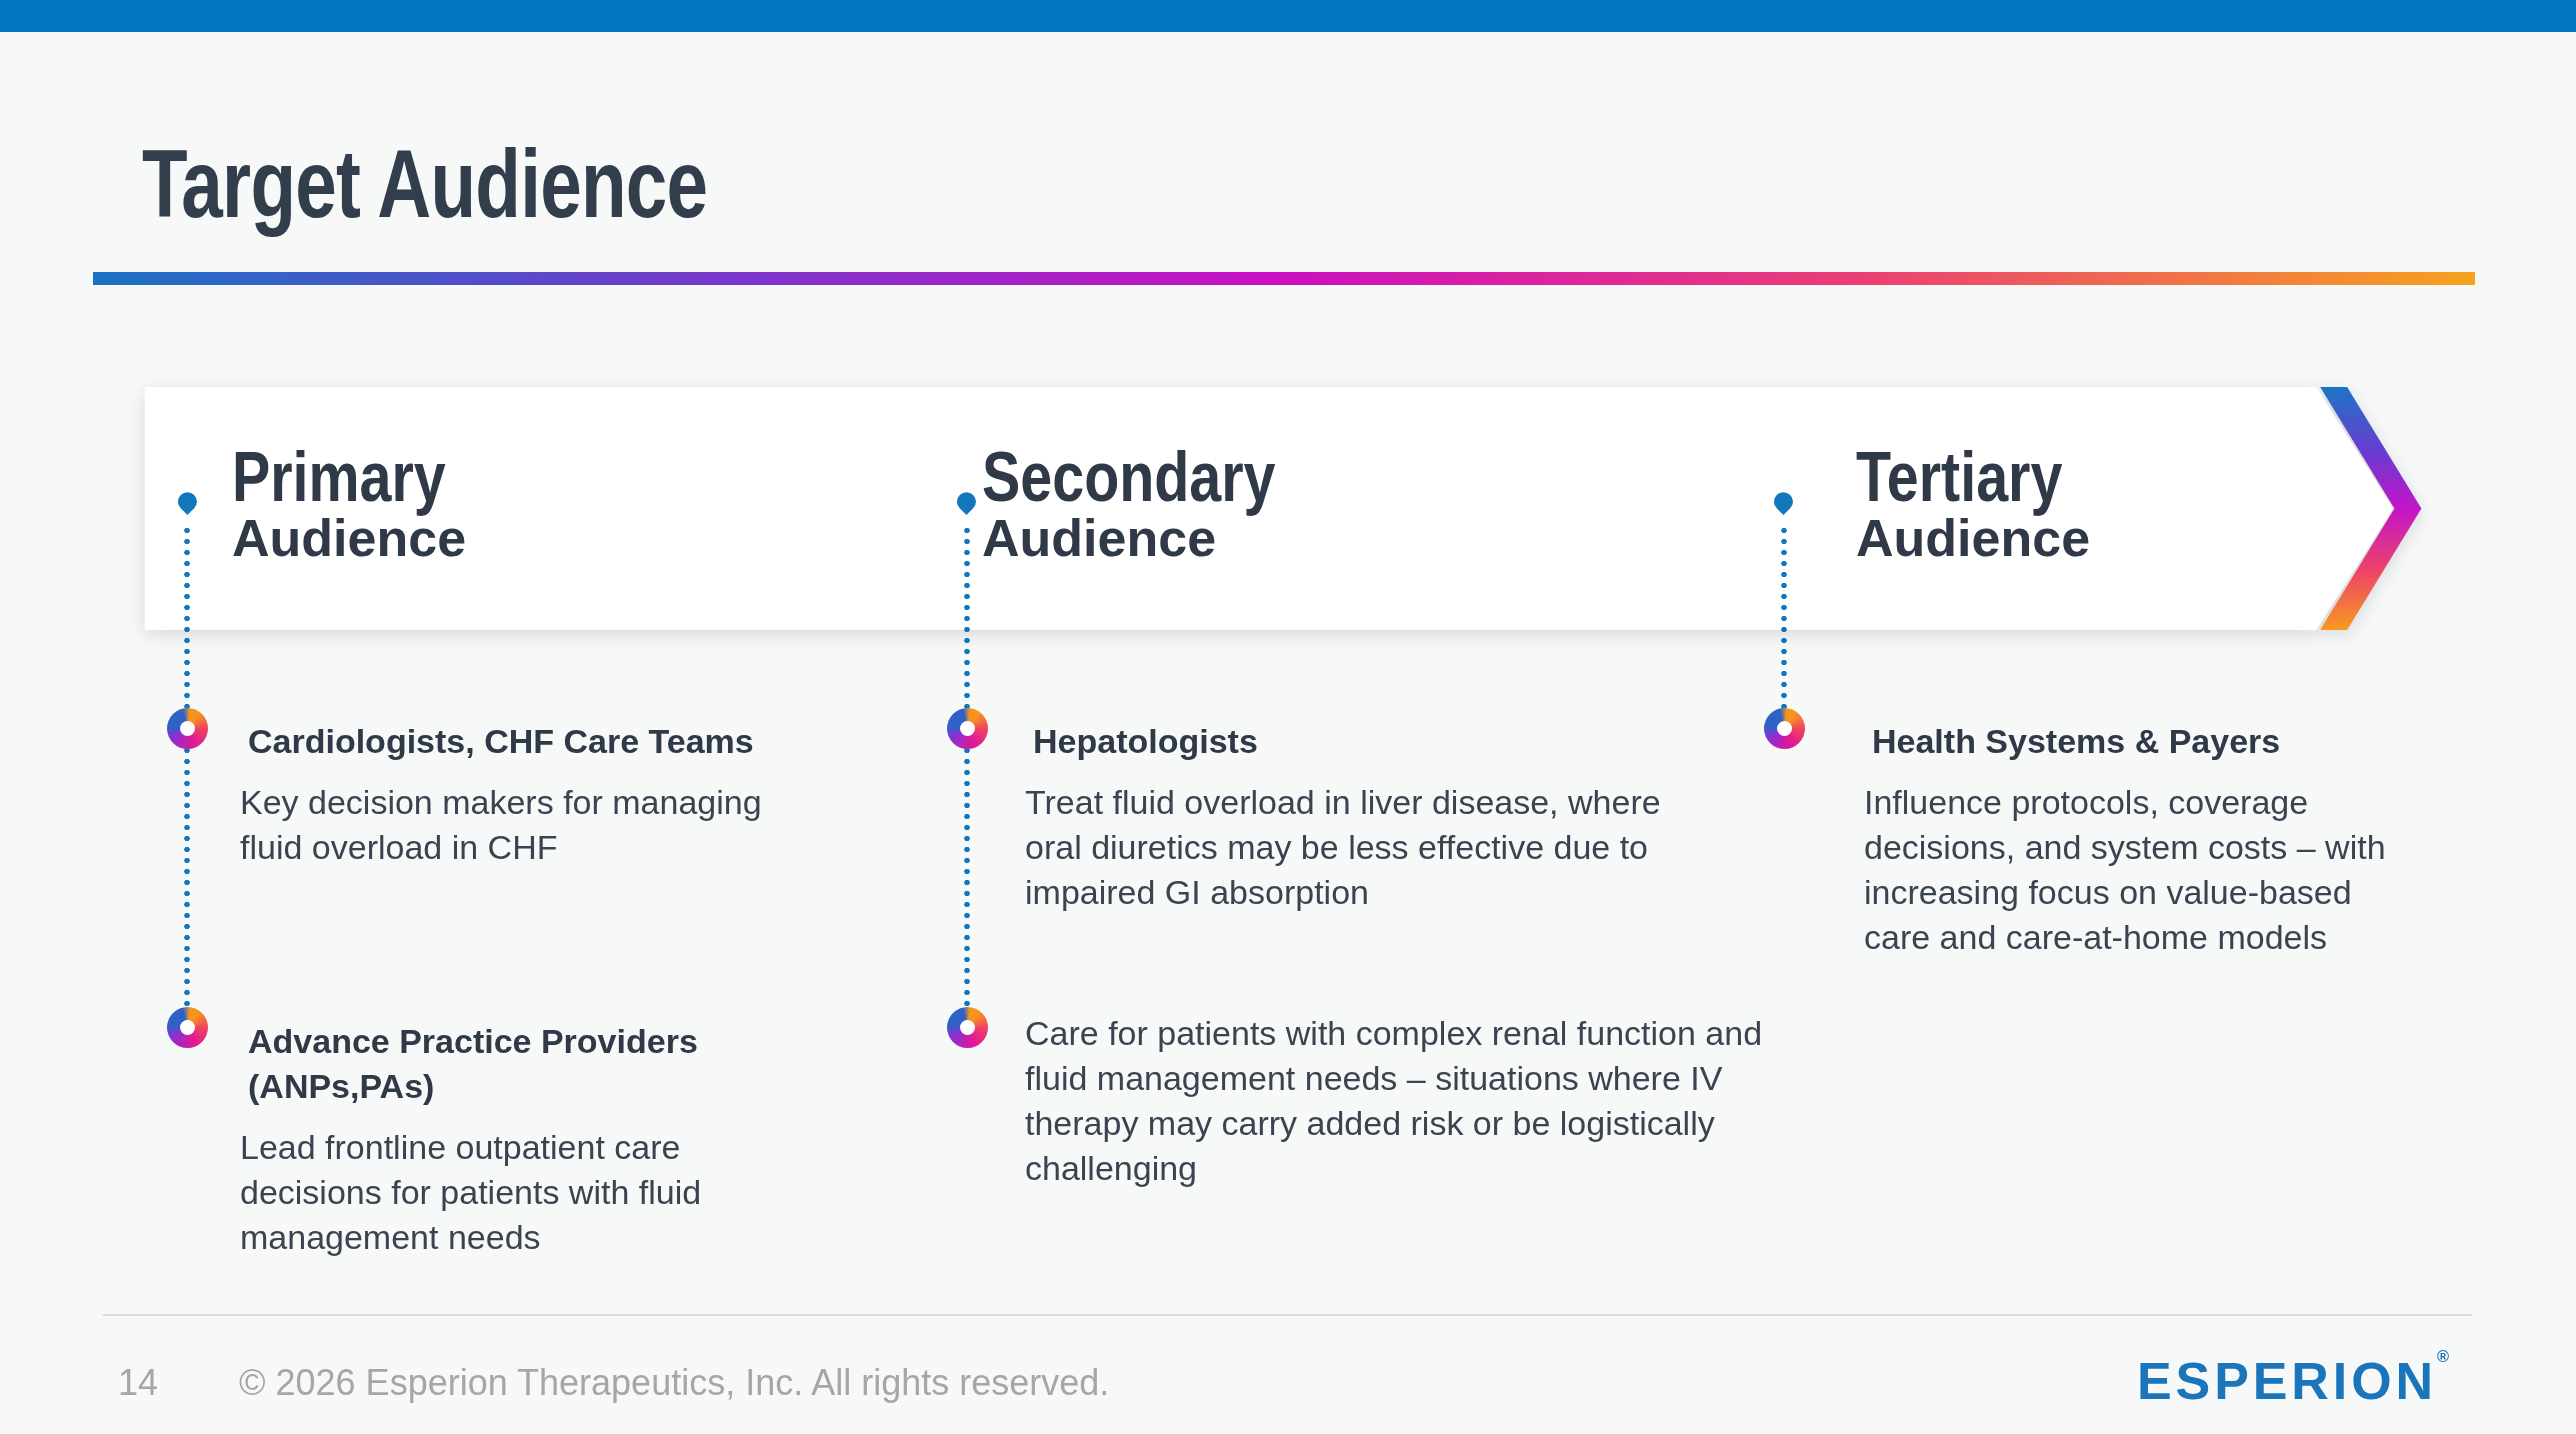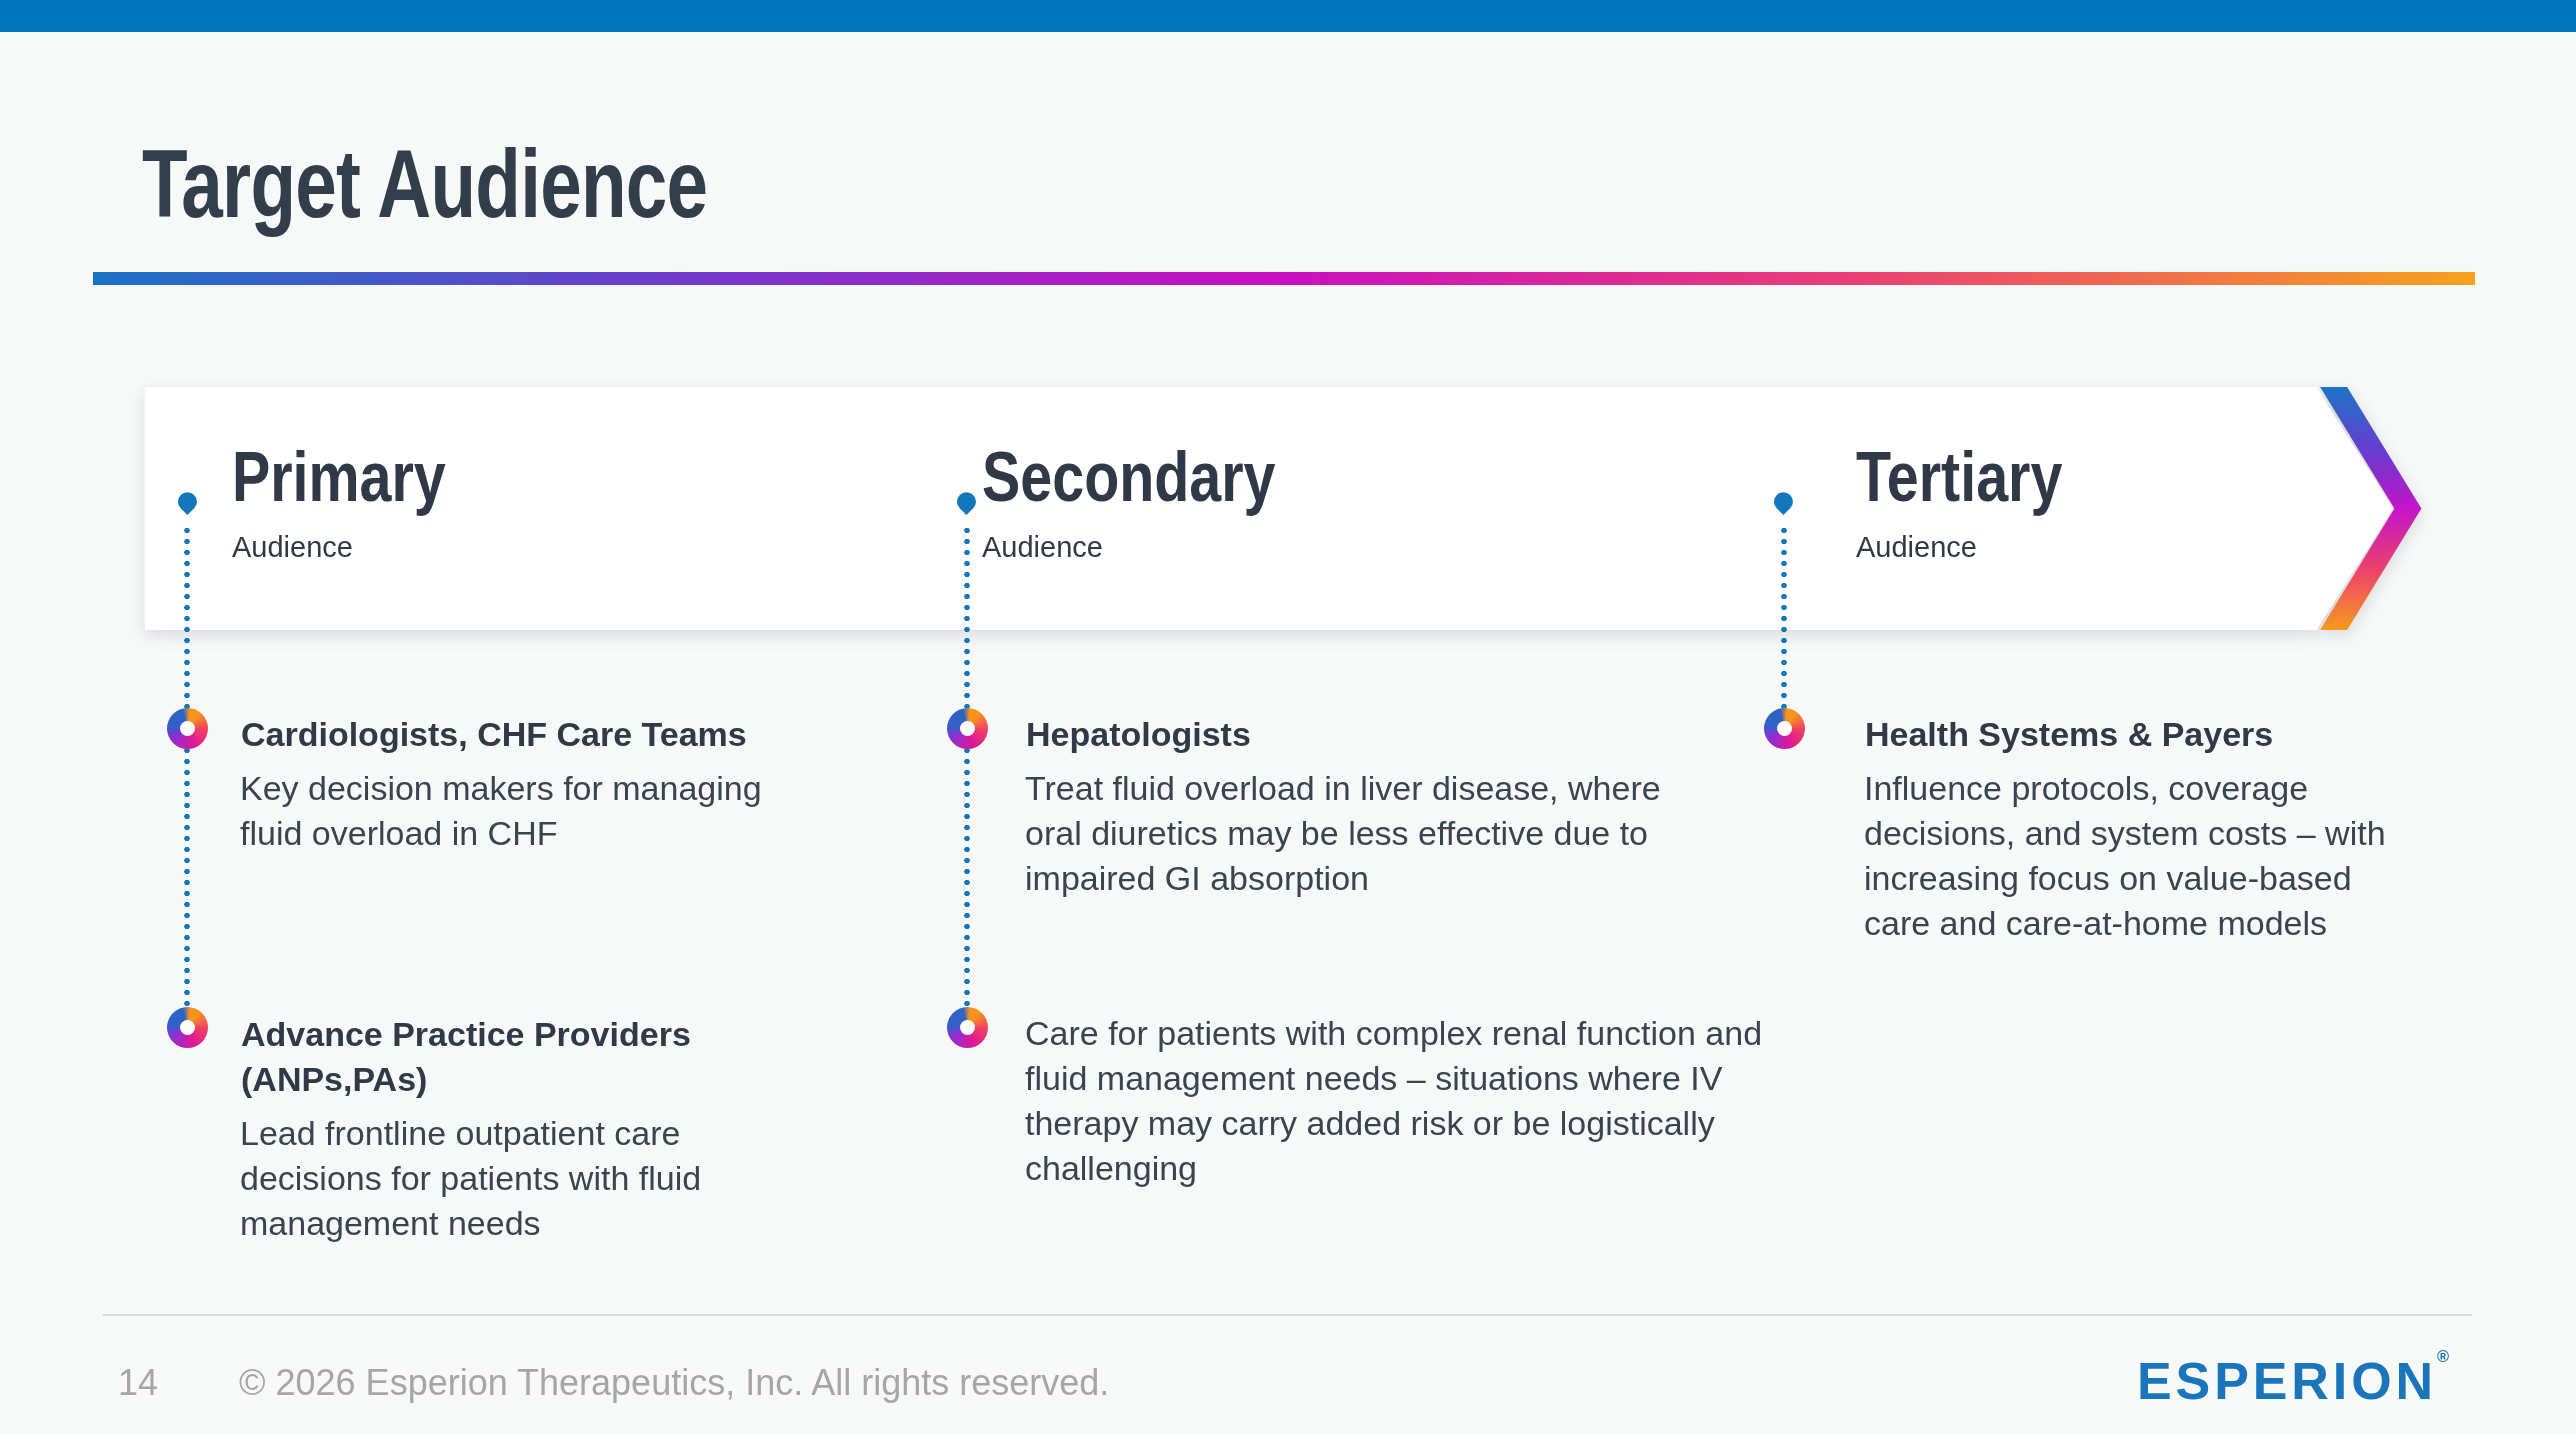--- a/index.html
+++ b/index.html
@@ -31,21 +31,21 @@
   
   .band-svg{left:143px;top:387px;filter:drop-shadow(0 5.8px 8.7px rgba(55,65,85,.16));}
 
   
   .tier-header{top:442px;color:#2f3947;}
   .tier-name{
     display:block;font-size:70px;font-weight:700;line-height:1;
     transform:scaleX(.82);transform-origin:left top;white-space:nowrap;
   }
   .tier-label{
-    display:block;margin-top:21px;font-size:29px;font-weight:400;line-height:1;white-space:nowrap;
+    display:block;font-size:52px;font-weight:700;line-height:1;white-space:nowrap;
   }
 
   
   .pin{
     width:19.3px;height:19.3px;background:#1377bc;
     border-radius:50% 50% 50% 0;
     transform:rotate(-45deg);
   }
 
   
@@ -68,21 +68,21 @@
       #2e62c7 272deg,
       #2e62c7 338deg,
       #f7941e 360deg);
   }
   .ring::after{
     content:"";position:absolute;inset:12.6px;background:#ffffff;border-radius:50%;
   }
 
   
   .item{color:#3a4451;font-size:34px;line-height:45px;}
-  .item h3{margin:9px;font-size:34px;font-weight:700;color:#2f3947;line-height:45px;}
+  .item h3{margin:16px;font-size:34px;font-weight:700;color:#2f3947;line-height:45px;}
   .item p{margin:8px;}
 
   
   .footer-rule{left:103px;top:1314px;width:2369px;height:1.9px;background:#dadada;}
   .footer-text{color:#a6a6a6;font-size:36px;line-height:1;}
   .page-number{left:118px;top:1365px;}
   .copyright{left:239px;top:1365px;text-align:center;}
   .logo{
     left:2137px;top:1348px;
     color:#1b75bb;font-size:52px;font-weight:800;

